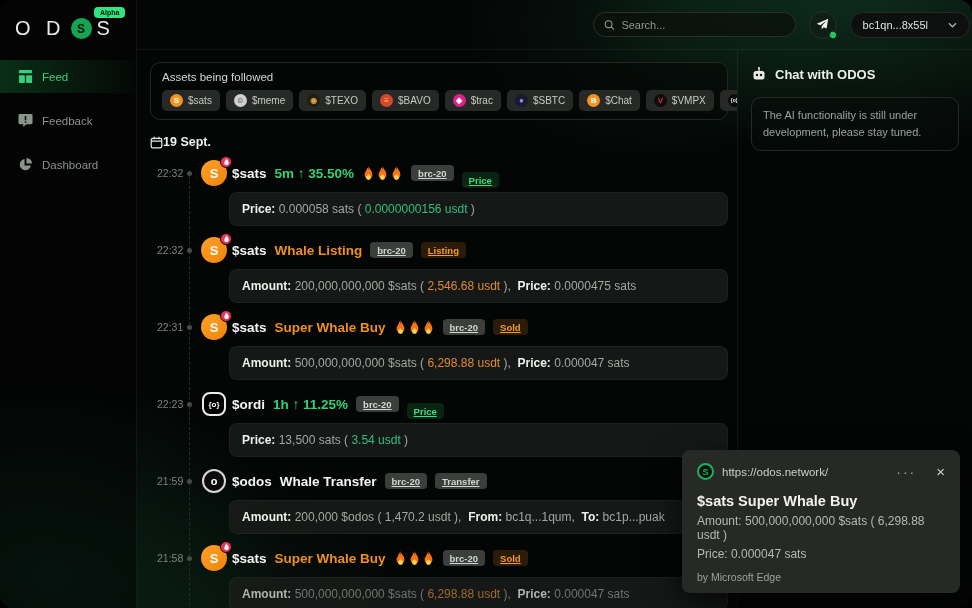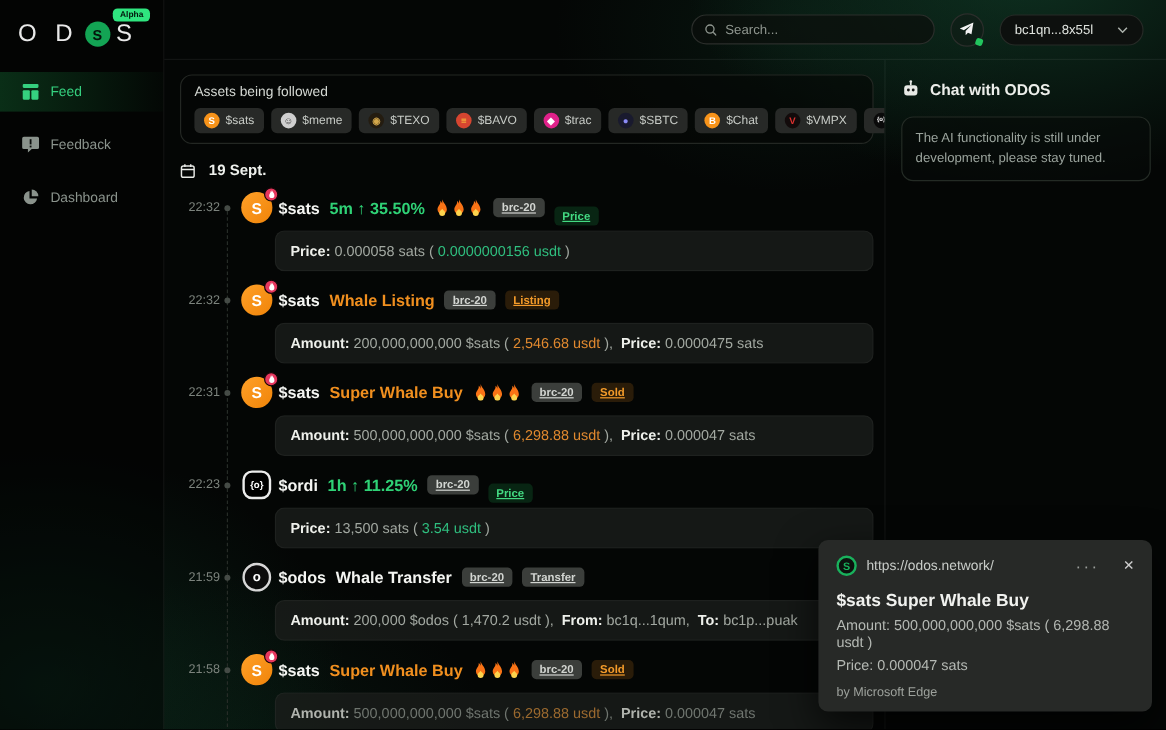--- a/index.html
+++ b/index.html
@@ -7,40 +7,41 @@
   html,body { background:#000; }
   body { font-family:"Liberation Sans", sans-serif; }
   .app{
     position:relative; width:972px; height:608px; overflow:hidden; color:#e5e7e3;
     background:
       radial-gradient(420px 260px at 88% -4%, rgba(22,82,54,.55), transparent 68%),
       radial-gradient(320px 220px at 68% 4%, rgba(16,60,40,.28), transparent 62%),
       radial-gradient(380px 300px at 4% 94%, rgba(18,74,48,.38), transparent 66%),
       radial-gradient(300px 240px at 22% 104%, rgba(14,52,34,.30), transparent 66%),
       #040605;
+    border-radius: 13px;
   }
   
   .sidebar{ position:absolute; left:0; top:0; bottom:0; width:137px;
     border-right:1px solid rgba(255,255,255,.06); background:rgba(2,3,3,.45); }
   .logo{ position:relative; margin:17px 0 0 15px; display:flex; align-items:center; gap:5px; }
   .logo-letters{ font-size:20px; letter-spacing:5px; color:#e9e9e9; font-weight:400; }
   .logo-mark{ width:21px; height:21px; border-radius:50%; background:#13a454; color:#04130b;
     display:flex; align-items:center; justify-content:center; font-size:12px; font-weight:800; }
   .alpha-badge{ position:absolute; top:7px; left:94px; background:#2fe57f; color:#03160c;
     font-size:7px; font-weight:700; padding:2px 6px; border-radius:4px; }
   .nav{ margin-top:20px; }
   .nav-item{ display:flex; align-items:center; gap:9px; height:33px; padding-left:18px;
     margin-bottom:11px; color:#8a938c; font-size:11.5px; cursor:pointer; }
   .nav-item svg{ width:15px; height:15px; flex:0 0 auto; }
   .nav-item.active{ background:linear-gradient(90deg, rgba(34,197,94,.22), rgba(34,197,94,.02));
     color:#35d07f; }
   
   .topbar{ position:absolute; left:137px; right:0; top:0; height:50px;
     border-bottom:1px solid rgba(255,255,255,.06);
-    display:flex; align-items:center; justify-content:flex-end; gap:13px; padding-right:19px; }
+    display:flex; align-items:center; justify-content:flex-end; gap:13px; padding-right:2px; }
   .search{ display:flex; align-items:center; gap:7px; width:203px; height:25px;
     border:1px solid #2b2e2b; background:rgba(12,14,12,.7); border-radius:13px; padding:0 10px; color:#8f968f; }
   .search input{ background:transparent; border:none; outline:none; color:#c7ccc6;
     font-size:11px; width:100%; font-family:"Liberation Sans",sans-serif; }
   .search input::placeholder{ color:#8f968f; }
   .tg-btn{ position:relative; width:28px; height:28px; border-radius:50%; background:#14171466;
     border:1px solid #2b2e2b; display:flex; align-items:center; justify-content:center; cursor:pointer; }
   .tg-btn::after{ content:""; position:absolute; right:0; bottom:0; width:6px; height:6px;
     background:#22c55e; border-radius:2px; transform:rotate(20deg); }
   .wallet{ display:flex; align-items:center; gap:20px; height:26px; border-radius:14px;
@@ -50,21 +51,21 @@
   .feed-col{ position:absolute; left:137px; top:50px; bottom:0; width:601px;
     border-right:1px solid rgba(255,255,255,.06); overflow:hidden; }
   .assets-panel{ margin:12px 9px 0 13px; border:1px solid #232723; background:rgba(5,7,5,.6);
     border-radius:10px; padding:8px 11px; }
   .assets-label{ font-size:11.5px; color:#d3d7d2; }
   .chips{ display:flex; align-items:center; gap:6px; margin-top:7px; }
   .chip{ display:flex; align-items:center; gap:5px; background:#272927; border-radius:5px;
     height:21px; padding:0 8px; font-size:10px; color:#c6cac5; cursor:pointer; white-space:nowrap; }
   .cicon{ width:13px; height:13px; border-radius:50%; display:flex; align-items:center;
     justify-content:center; font-size:8px; font-weight:700; line-height:1; }
-  .date-row{ display:flex; align-items:center; gap:11px; margin:15px 0 12px 13px;
+  .date-row{ display:flex; align-items:center; gap:0; margin:15px 0 12px 13px;
     font-size:12.5px; font-weight:700; color:#eef0ec; }
   .timeline{ position:relative; }
   .timeline::before{ content:""; position:absolute; left:52px; top:10px; bottom:-30px;
     border-left:1px dashed #262c27; }
   .feed-item{ position:relative; padding-left:95px; padding-right:9px; margin-bottom:12px; cursor:pointer; }
   .fi-time{ position:absolute; left:20px; top:6px; font-size:10.5px; color:#7c837d; }
   .fi-dot{ position:absolute; left:50px; top:10px; width:5px; height:5px; border-radius:50%;
     background:#454b46; z-index:1; }
   .fi-icon{ position:absolute; left:64px; top:-1px; z-index:1; }
   .tok{ width:26px; height:26px; border-radius:50%; display:flex; align-items:center;

